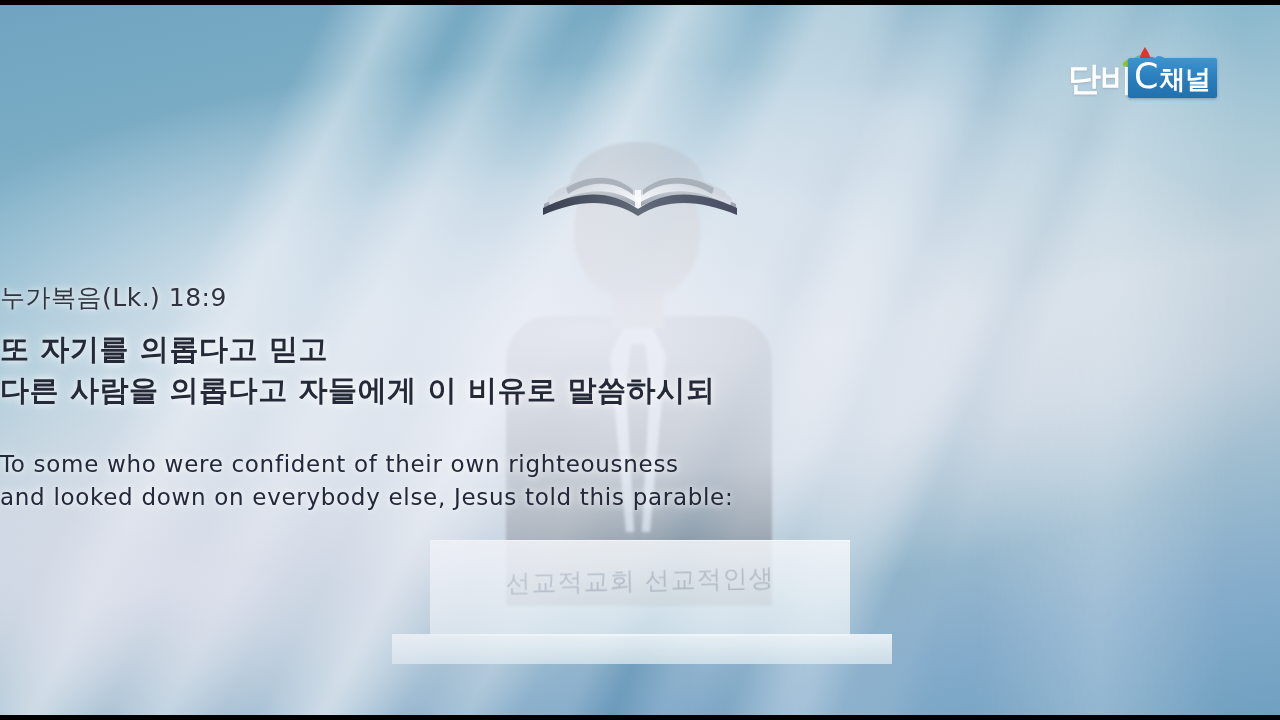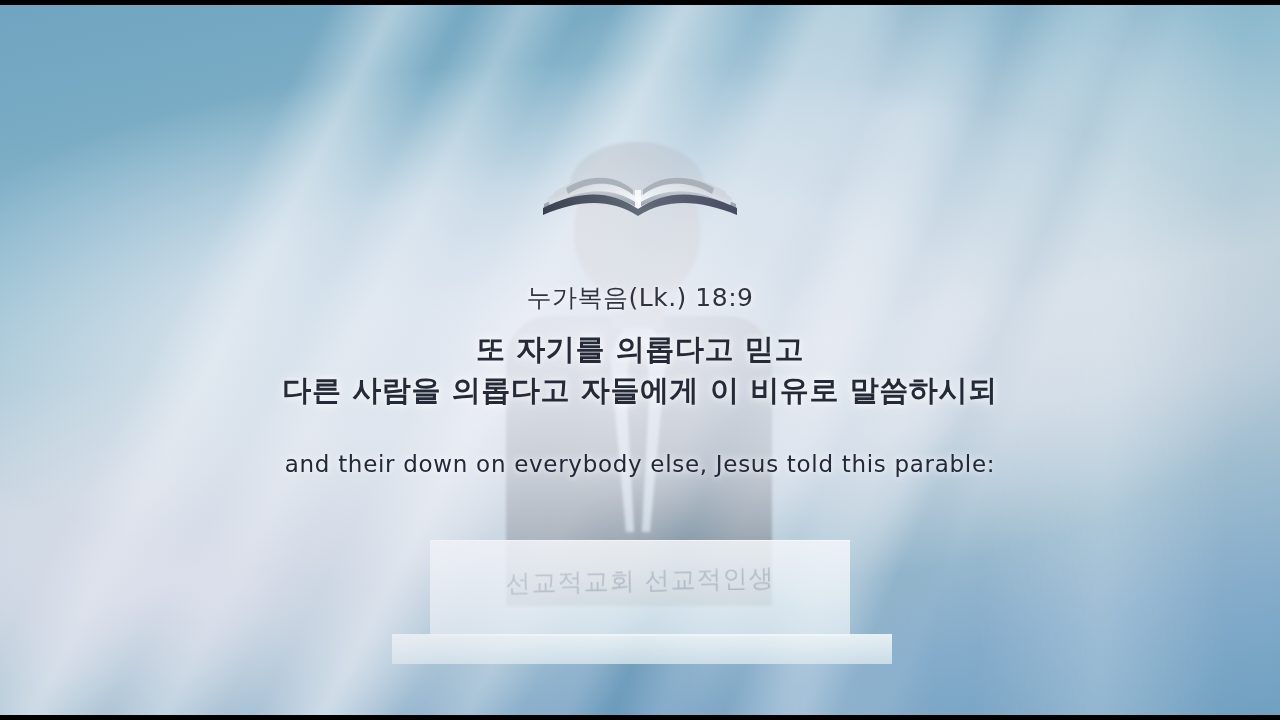--- a/index.html
+++ b/index.html
@@ -169,21 +169,20 @@
     opacity: 0.92;
   }
   .bible svg { display: block; }
 
   
   .verse-block {
     position: absolute;
     left: 0;
     top: 282px;
     width: 1280px;
-    text-align: center;
   }
 
   .verse-ref {
     font-family: "DejaVu Sans", sans-serif;
     font-size: 25px;
     color: #2f3440;
     letter-spacing: 0.5px;
     line-height: 1.25;
     text-shadow: 0 0 6px rgba(255,255,255,0.85), 0 0 14px rgba(255,255,255,0.6);
   }
@@ -347,21 +346,45 @@
     </svg>
   </div>
 
   <div class="verse-block">
     <div class="verse-ref">누가복음(Lk.) 18:9</div>
     <div class="verse-kr">
       <div>또 자기를 의롭다고 믿고</div>
       <div>다른 사람을 의롭다고 자들에게 이 비유로 말씀하시되</div>
     </div>
     <div class="verse-en">
-      <div>and their down on everybody else, Jesus told this parable:</div>
+      <div>To some who were confident of their own righteousness</div>
+      <div>and looked down on everybody else, Jesus told this parable:</div>
     </div>
   </div>
 
+  <div class="logo">
+    <div class="logo-danbi">단비</div>
+    <div class="logo-droplet">
+      <svg width="42" height="26" viewBox="0 0 42 26" xmlns="http://www.w3.org/2000/svg">
+
+        <ellipse cx="7" cy="17" rx="6.5" ry="3.6" fill="#8cc63f" transform="rotate(-16 7 17)"></ellipse>
+
+        <ellipse cx="16" cy="13" rx="5" ry="3" fill="#56bfae" transform="rotate(-34 16 13)"></ellipse>
+
+        <ellipse cx="31" cy="15" rx="7" ry="3.8" fill="#8f6fb5" transform="rotate(18 31 15)"></ellipse>
+
+        <ellipse cx="38" cy="13" rx="4.5" ry="2.8" fill="#3f9ad4" transform="rotate(10 38 13)"></ellipse>
+
+        <path d="M23 1 C26.5 6.5 28 9.5 28 12 C28 15 25.8 17 23 17 C20.2 17 18 15 18 12 C18 9.5 19.5 6.5 23 1 Z" fill="#e0352b"></path>
+
+        <path d="M22.4 14 L22.4 25" stroke="#6e6f74" stroke-width="1.6" fill="none"></path>
+      </svg>
+    </div>
+    <div class="logo-cbox">
+      <span class="logo-c">C</span>
+      <span class="logo-chan">채널</span>
+    </div>
+  </div>
 
   <div class="bar bar-top"></div>
   <div class="bar bar-bottom"></div>
 
 </div>
 
 </body></html>

